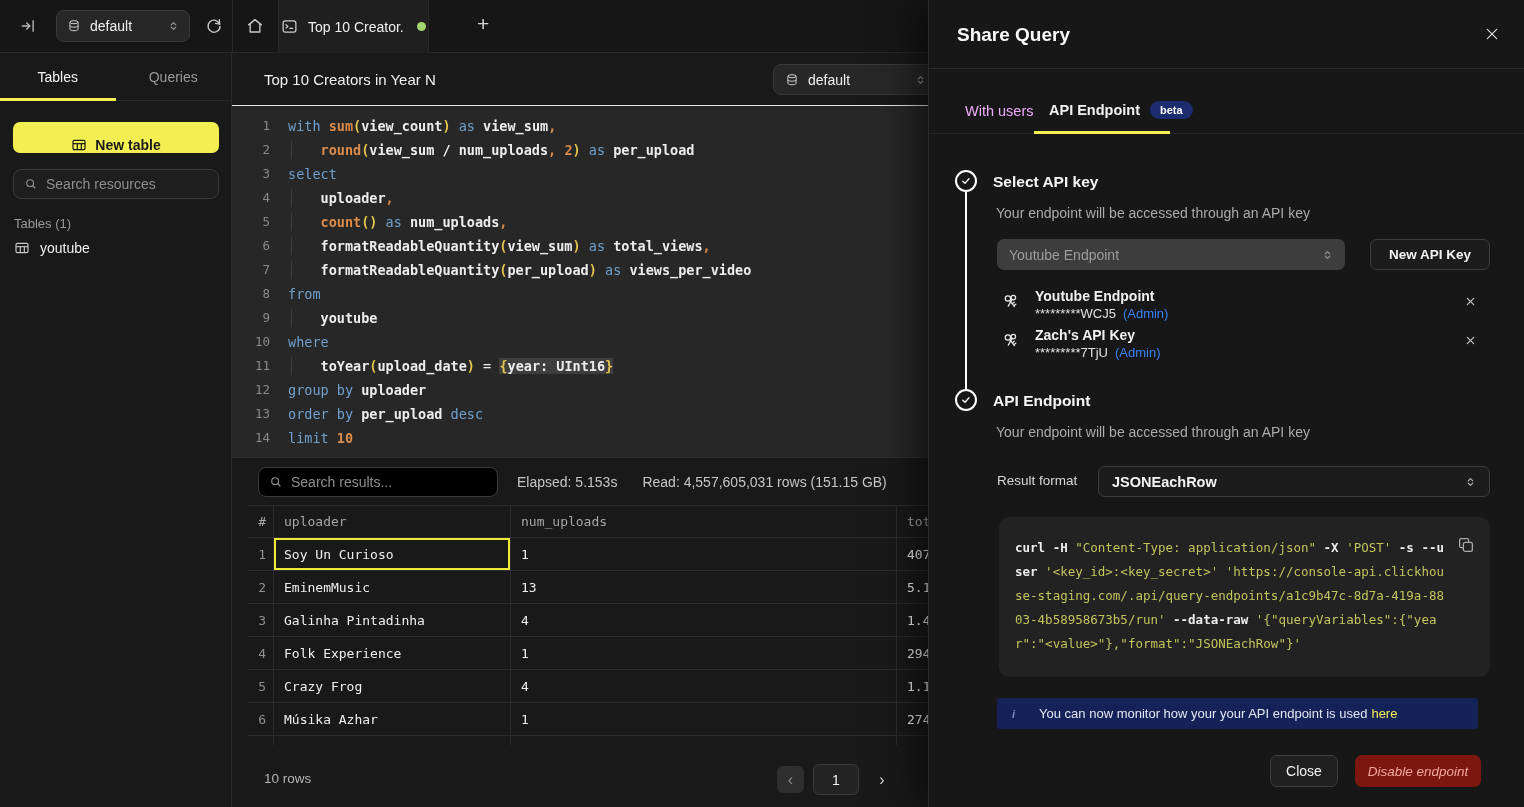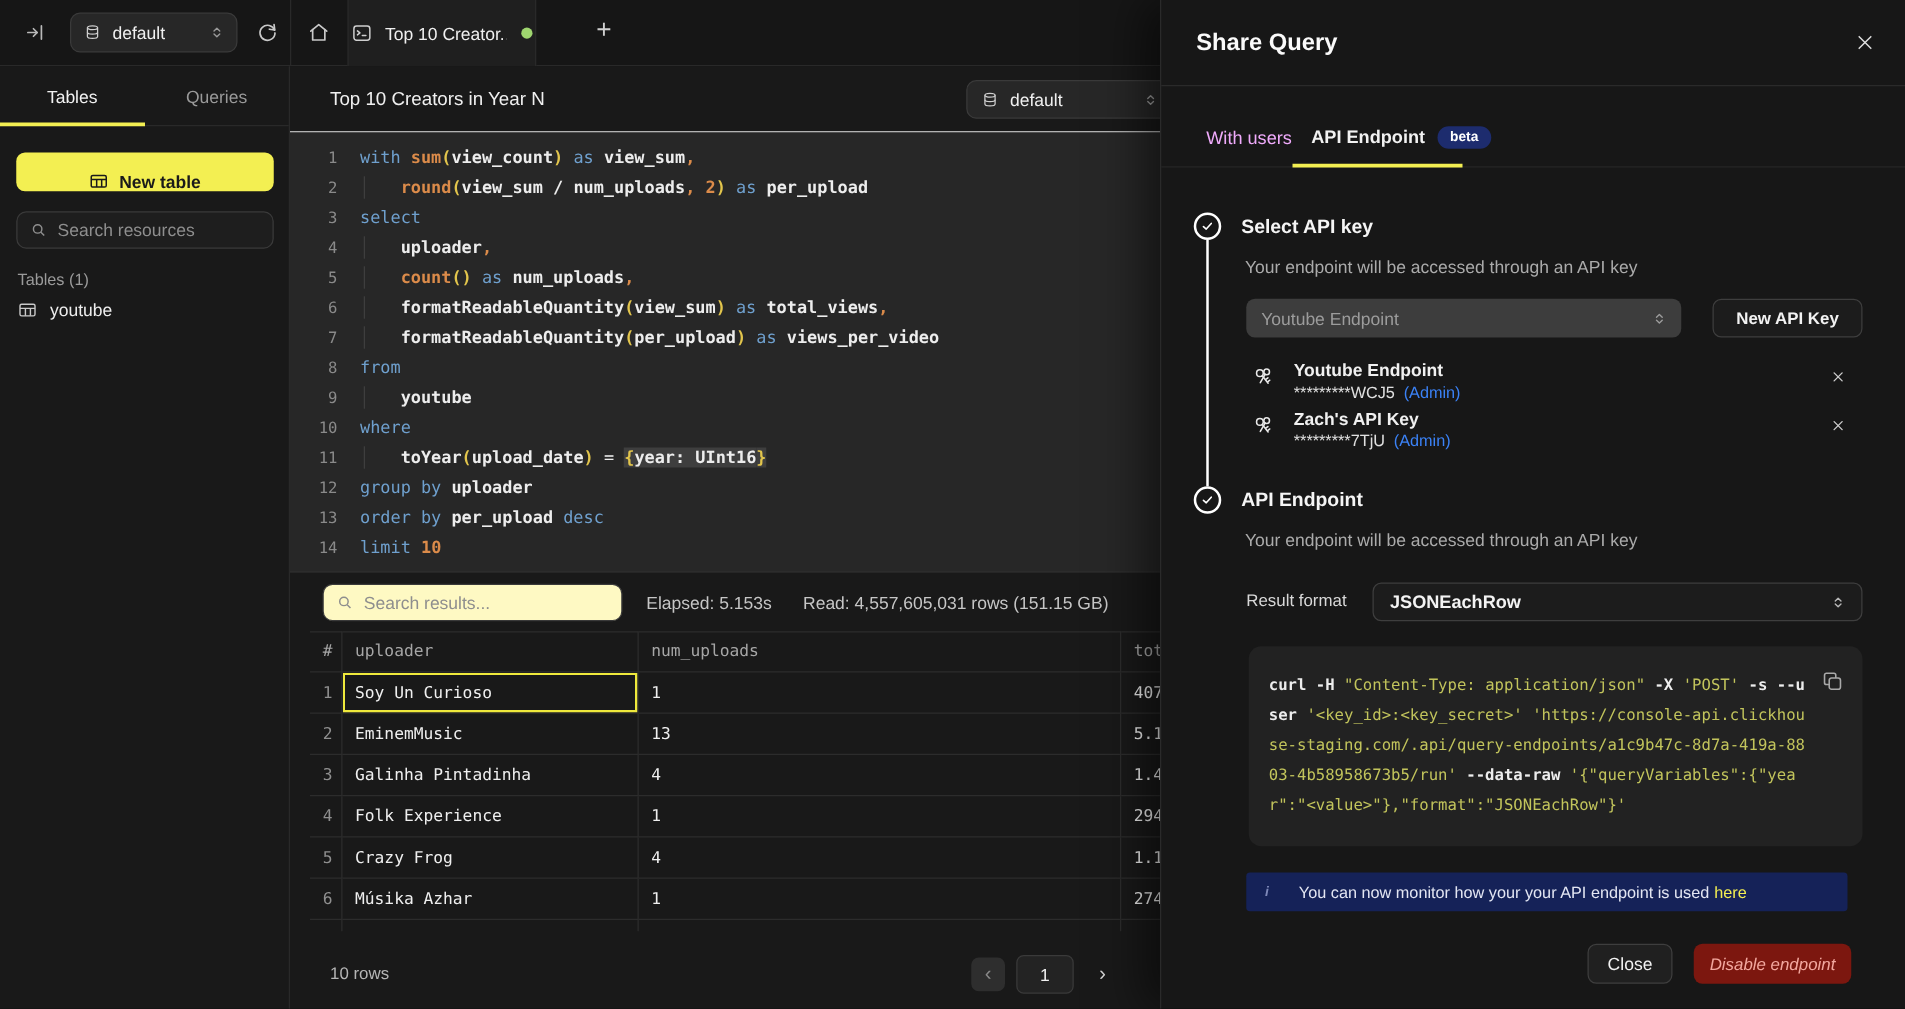--- a/index.html
+++ b/index.html
@@ -48,21 +48,21 @@
   .tk-kw { color:#6FA0CE; }
   .tk-fn { color:#DB8B4A; font-weight:bold; }
   .tk-pn { color:#E2C54C; font-weight:bold; }
   .tk-id { color:#EDEDED; font-weight:bold; }
   .tk-cm { color:#DB8B4A; font-weight:bold; }
   .tk-tx { color:#EDEDED; }
   .tk-pm { background:#3E3E3E; color:#EDEDED; font-weight:bold; }
   .tk-pmb { background:#3E3E3E; color:#E2C54C; font-weight:bold; }
 
   .results-toolbar { position:absolute; left:0; top:405px; width:100%; height:47px; display:flex; align-items:center; }
-  .search-results { margin-left:26px; width:240px; height:30px; border:1px solid #3A3A3A; border-radius:8px; background:#fef9c3; display:flex; align-items:center; gap:8px; padding:0 10px; color:#8E8E8E; font-size:14px; cursor:text; }
+  .search-results { margin-left:26px; width:240px; height:30px; border:1px solid #3A3A3A; border-radius:8px; background:#000000; display:flex; align-items:center; gap:8px; padding:0 10px; color:#8E8E8E; font-size:14px; cursor:text; }
   .stat { font-size:14px; color:#C6C6C6; }
   .stat.elapsed { margin-left:19px; }
   .stat.read { margin-left:25px; }
 
   .results-table { position:absolute; left:16px; top:452px; width:900px; }
   .thead, .trow { display:flex; height:33px; }
   .tcell { border-right:1px solid #2C2C2C; border-bottom:1px solid #2C2C2C; display:flex; align-items:center; font-family:"DejaVu Sans Mono", monospace; font-size:13px; padding:0 10px; color:#EFEFEF; white-space:nowrap; overflow:hidden; }
   .thead .tcell { color:#A6A6A6; border-top:1px solid #2C2C2C; }
   .c0 { width:26px; justify-content:flex-end; color:#8F8F8F; padding:0 7px 0 0; }
   .c1 { width:237px; }

